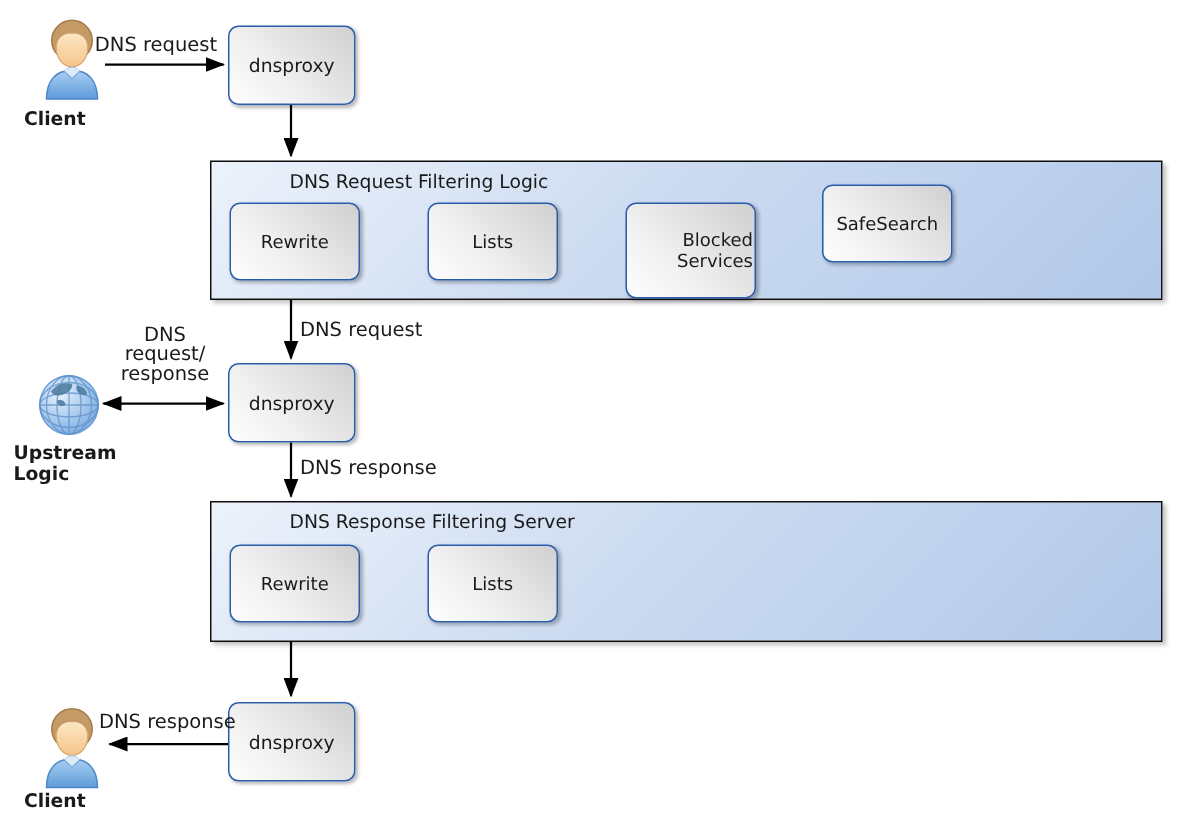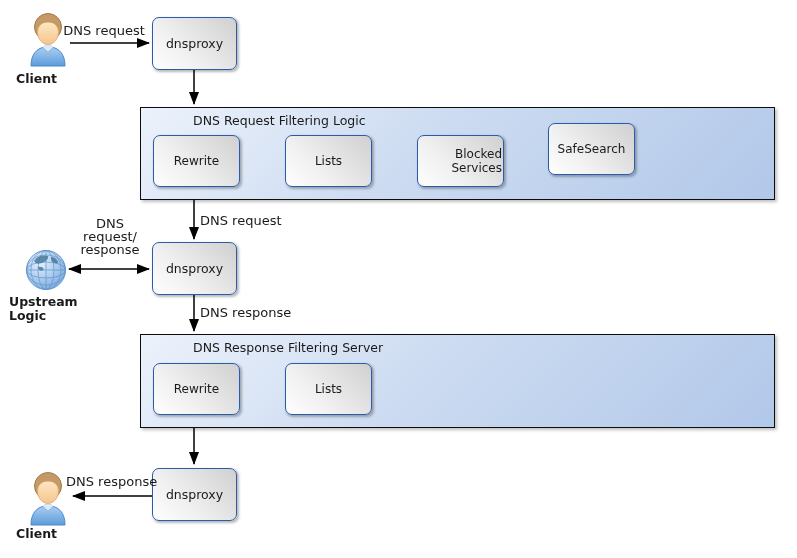--- a/index.html
+++ b/index.html
@@ -86,21 +86,21 @@
 
   <div class="node" style="left:152px;top:17px;width:85px;height:53px">dnsproxy</div>
 
   <div class="edge-label center" style="left:61px;top:23px;width:86px">DNS request</div>
 
   <div class="container-box" style="left:140px;top:107px;width:635px;height:93px">
     <div class="container-title">DNS Request Filtering Logic</div>
   </div>
   <div class="node small" style="left:153px;top:135px;width:87px;height:52px">Rewrite</div>
   <div class="node small" style="left:285px;top:135px;width:87px;height:52px">Lists</div>
-  <div class="node small" style="left:417px;top:135px;width:87px;height:52px">Blocked Services</div>
+  <div class="node small" style="left:417px;top:135px;width:87px;height:64px">Blocked Services</div>
   <div class="node small" style="left:548px;top:123px;width:87px;height:52px">SafeSearch</div>
 
   <div class="edge-label" style="left:200px;top:213px">DNS request</div>
 
   <svg class="icon" style="left:25px;top:249px" width="42" height="42" viewBox="0 0 42 42">
     <circle cx="21" cy="21" r="19.5" fill="url(#g-globe)" stroke="#6b9fd8" stroke-width="1"></circle>
     <g fill="none" stroke="#5c8ec9" stroke-width="0.9" opacity="0.75">
       <ellipse cx="21" cy="21" rx="8" ry="19.5"></ellipse>
       <ellipse cx="21" cy="21" rx="15" ry="19.5"></ellipse>
       <ellipse cx="21" cy="21" rx="19.5" ry="8"></ellipse>

